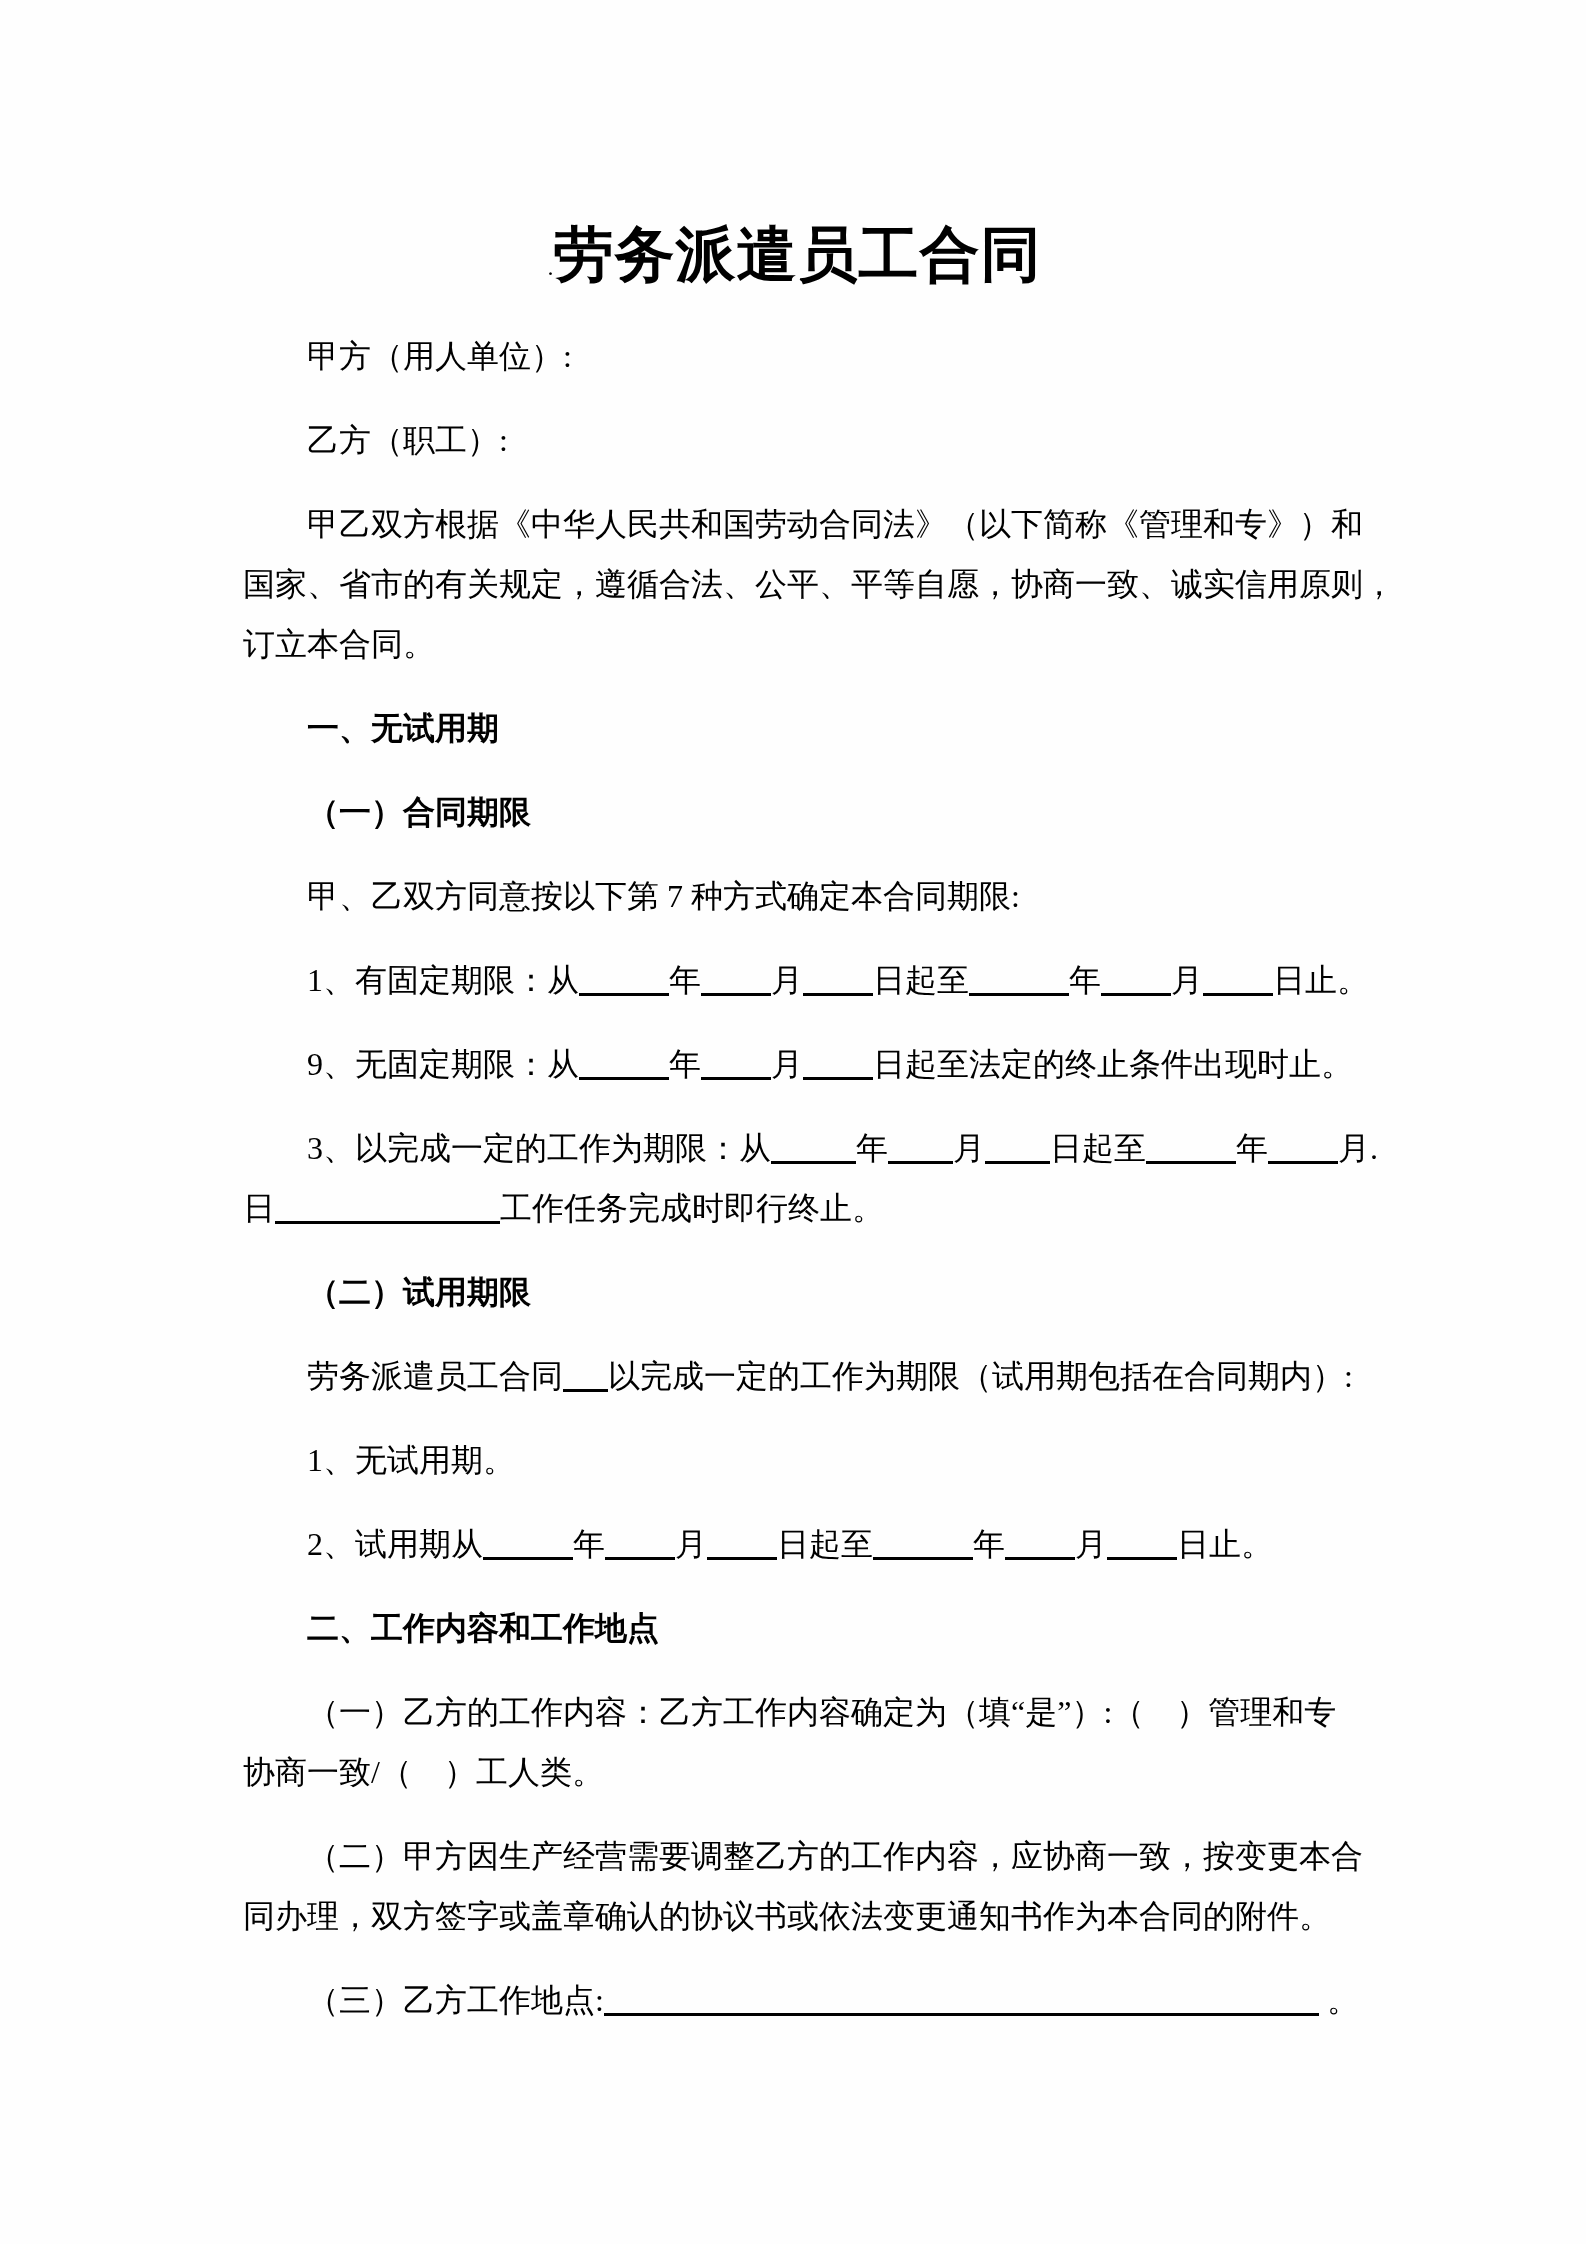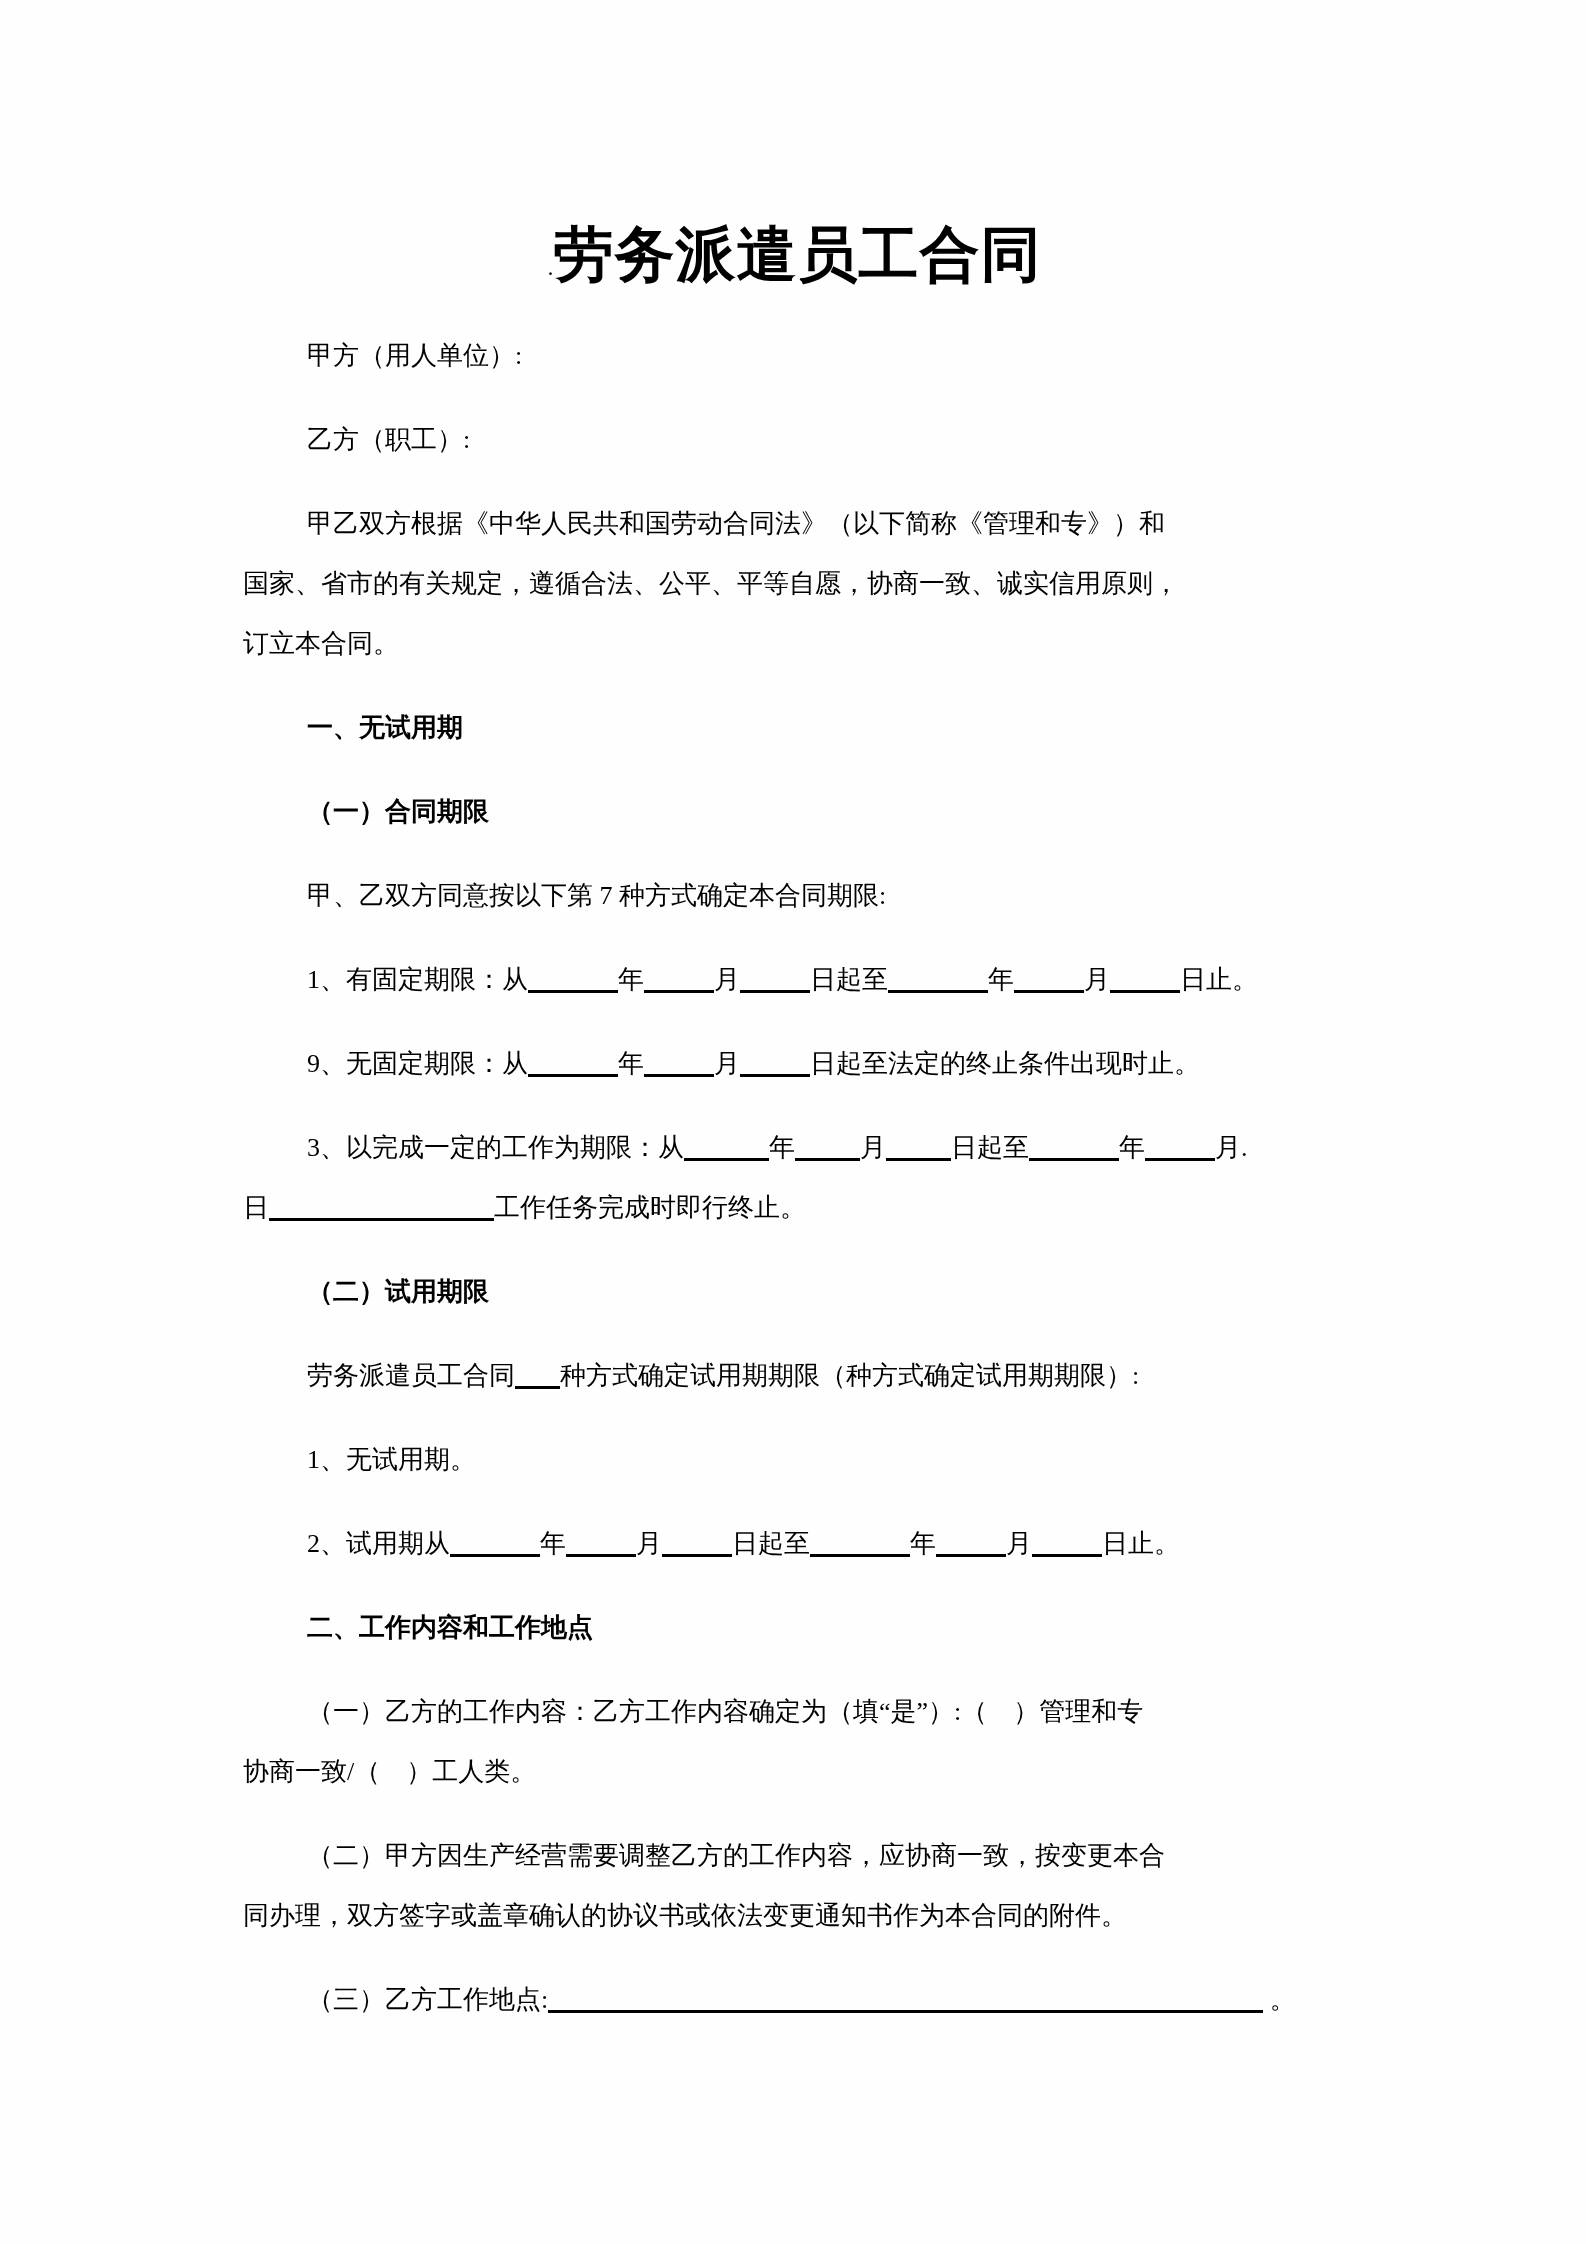--- a/index.html
+++ b/index.html
@@ -26,21 +26,21 @@
     margin-bottom: -10px;
     white-space: nowrap;
     letter-spacing: 1px;
   }
   .doc-title .dot {
     font-size: 24px;
     font-weight: normal;
     letter-spacing: 0;
   }
   .line {
-    font-size: 26px;
+    font-size: 32px;
     line-height: 60px;
     white-space: nowrap;
   }
   .p, .p-bold {
     margin-top: 24px;
     text-indent: 64px;
   }
   .p-bold {
     font-weight: bold;
   }
@@ -69,21 +69,21 @@
       <div class="line cont"><span>国家、省市的有关规定，遵循合法、公平、平等自愿，协商一致、诚实信用原则，</span></div>
       <div class="line cont"><span>订立本合同。</span></div>
       <div class="line p-bold"><span>一、无试用期</span></div>
       <div class="line p-bold"><span>（一）合同期限</span></div>
       <div class="line p"><span>甲、乙双方同意按以下第 7 种方式确定本合同期限:</span></div>
       <div class="line p"><span>1、有固定期限：从</span><span class="blank" style="width: 90px;"></span><span>年</span><span class="blank" style="width: 70px;"></span><span>月</span><span class="blank" style="width: 70px;"></span><span>日起至</span><span class="blank" style="width: 100px;"></span><span>年</span><span class="blank" style="width: 70px;"></span><span>月</span><span class="blank" style="width: 70px;"></span><span>日止。</span></div>
       <div class="line p"><span>9、无固定期限：从</span><span class="blank" style="width: 90px;"></span><span>年</span><span class="blank" style="width: 70px;"></span><span>月</span><span class="blank" style="width: 70px;"></span><span>日起至法定的终止条件出现时止。</span></div>
       <div class="line p"><span>3、以完成一定的工作为期限：从</span><span class="blank" style="width: 85px;"></span><span>年</span><span class="blank" style="width: 65px;"></span><span>月</span><span class="blank" style="width: 65px;"></span><span>日起至</span><span class="blank" style="width: 90px;"></span><span>年</span><span class="blank" style="width: 70px;"></span><span>月.</span></div>
       <div class="line cont"><span>日</span><span class="blank" style="width: 225px;"></span><span>工作任务完成时即行终止。</span></div>
       <div class="line p-bold"><span>（二）试用期限</span></div>
-      <div class="line p"><span>劳务派遣员工合同</span><span class="blank" style="width: 45px;"></span><span>种方式确定试用期期限（种方式确定试用期期限）:</span></div>
+      <div class="line p"><span>劳务派遣员工合同</span><span class="blank" style="width: 45px;"></span><span>以完成一定的工作为期限（试用期包括在合同期内）:</span></div>
       <div class="line p"><span>1、无试用期。</span></div>
       <div class="line p"><span>2、试用期从</span><span class="blank" style="width: 90px;"></span><span>年</span><span class="blank" style="width: 70px;"></span><span>月</span><span class="blank" style="width: 70px;"></span><span>日起至</span><span class="blank" style="width: 100px;"></span><span>年</span><span class="blank" style="width: 70px;"></span><span>月</span><span class="blank" style="width: 70px;"></span><span>日止。</span></div>
       <div class="line p-bold"><span>二、工作内容和工作地点</span></div>
       <div class="line p"><span>（一）乙方的工作内容：乙方工作内容确定为（填“是”）:（　）管理和专</span></div>
       <div class="line cont"><span>协商一致/（　）工人类。</span></div>
       <div class="line p"><span>（二）甲方因生产经营需要调整乙方的工作内容，应协商一致，按变更本合</span></div>
       <div class="line cont"><span>同办理，双方签字或盖章确认的协议书或依法变更通知书作为本合同的附件。</span></div>
       <div class="line p"><span>（三）乙方工作地点:</span><span class="blank" style="width: 715px;"></span><span> 。</span></div>
     </div>
 </div>

